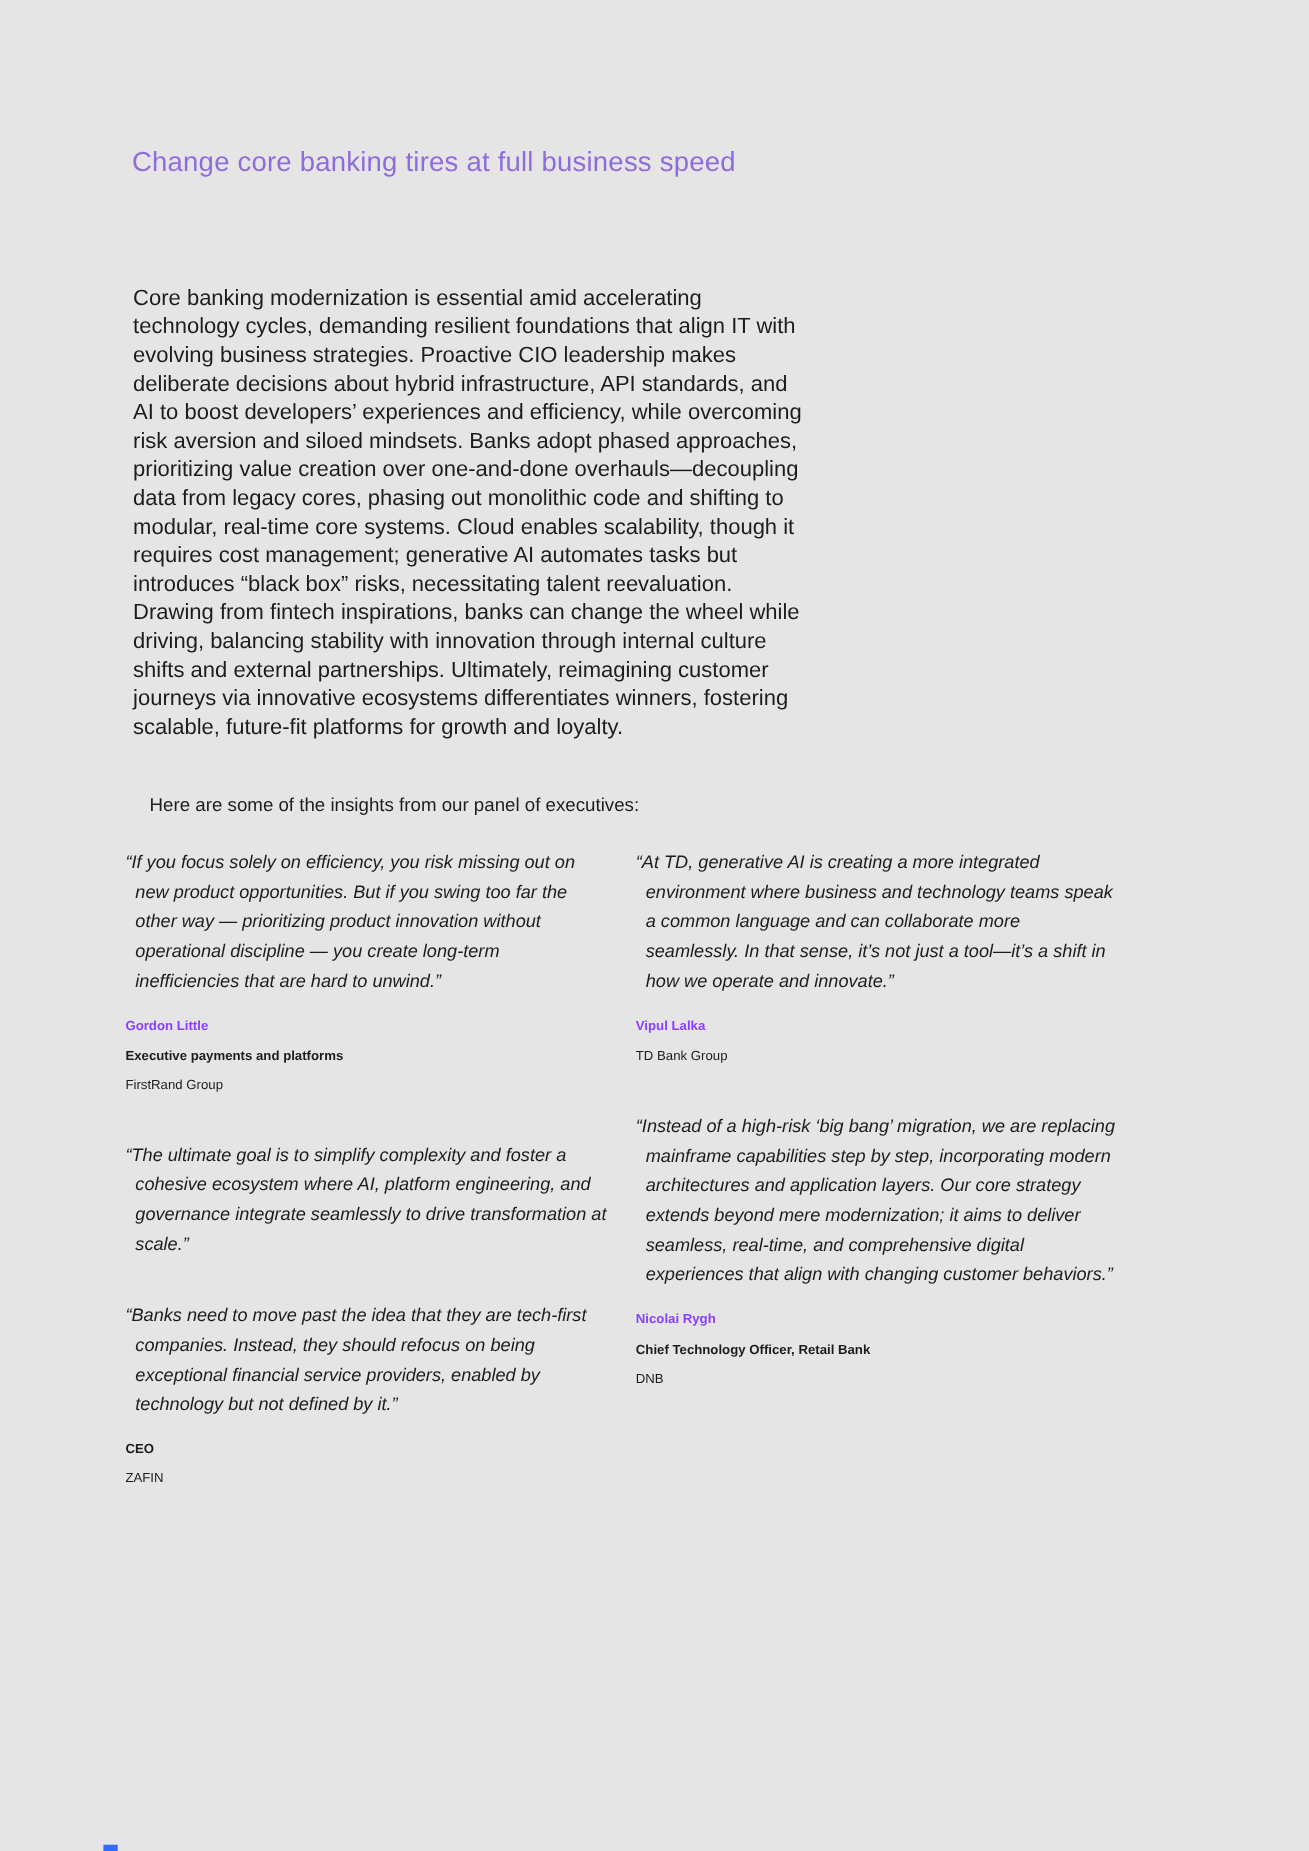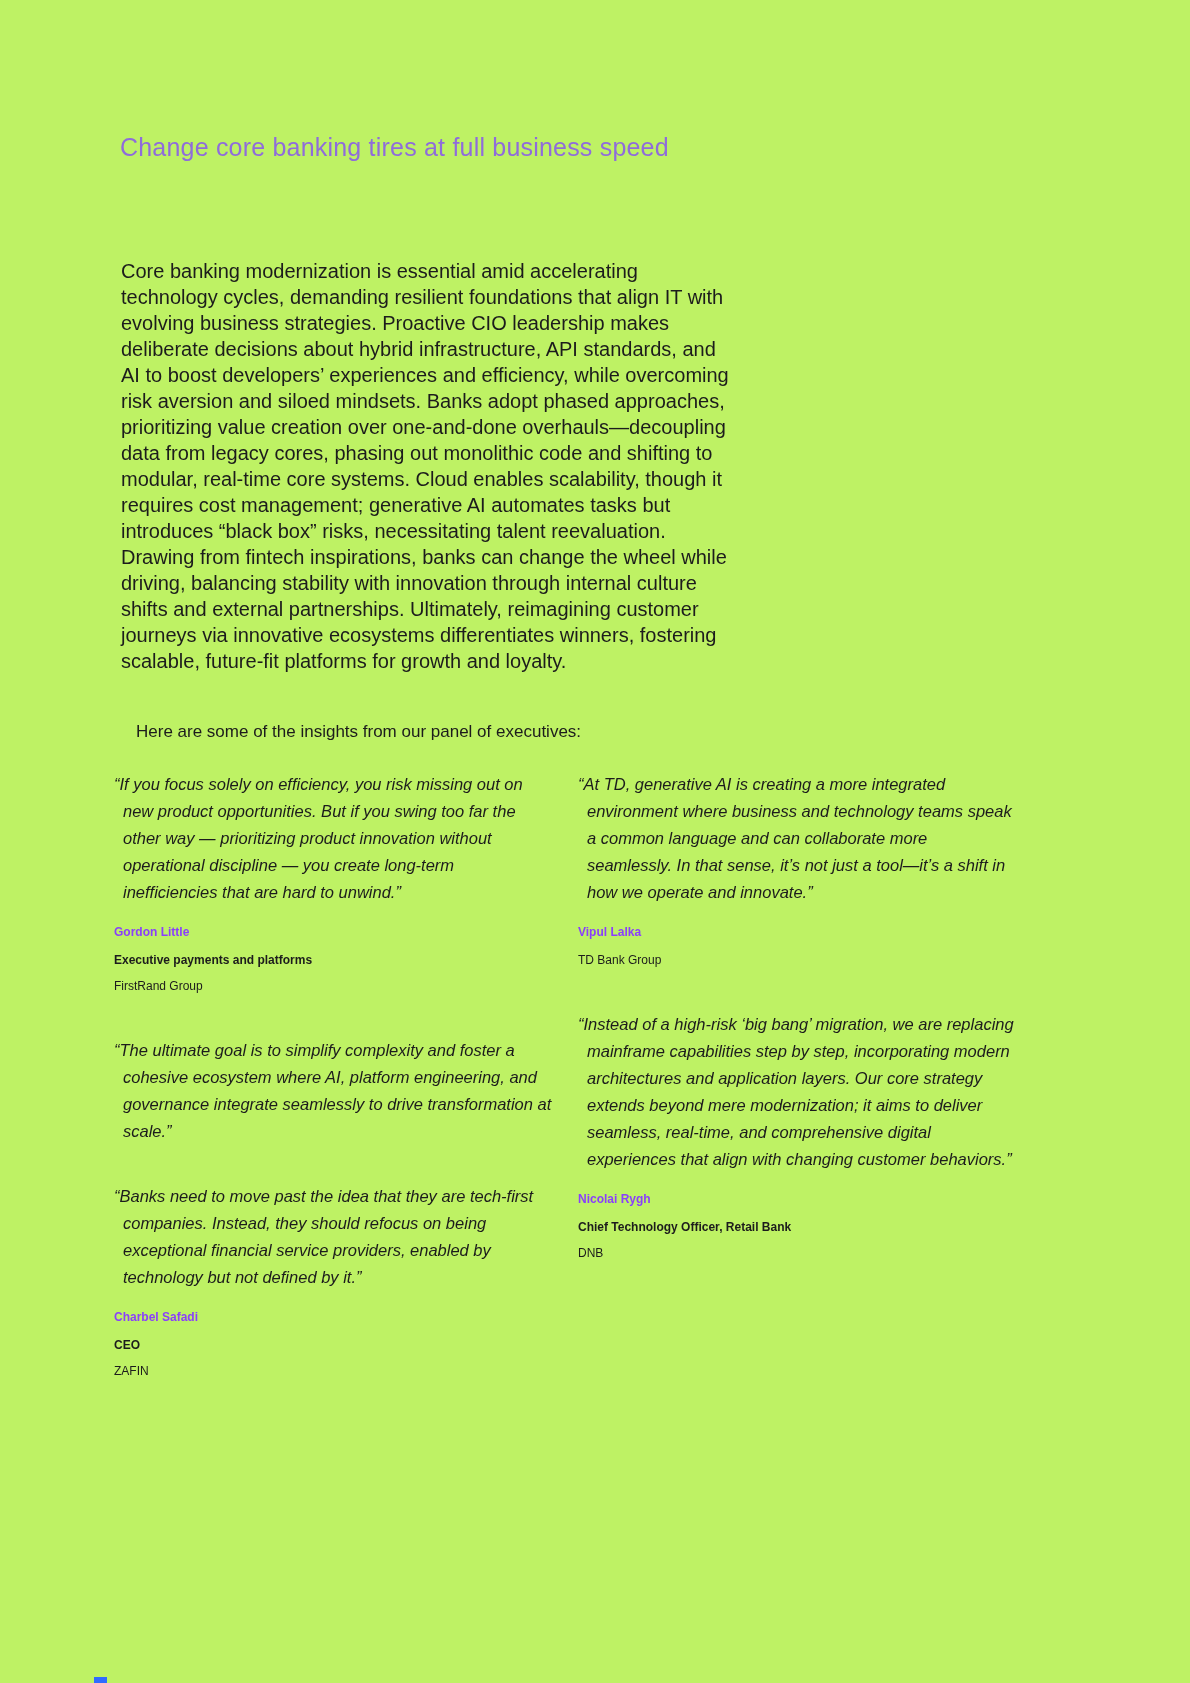--- a/index.html
+++ b/index.html
@@ -1,21 +1,21 @@
 <!DOCTYPE html>
 <html><head>
 <meta charset="utf-8">
 <style>
   html, body { margin: 0; padding: 0; background: #ffffff; }
   .page {
     position: relative;
     width: 1190px;
     height: 1683px;
     margin: 0 auto;
-    background: #bef264;
+    background: #e5e5e5;
     font-family: "Liberation Sans", sans-serif;
     color: #1c1c1c;
     overflow: hidden;
   }
   .heading {
     position: absolute;
     left: 120px;
     top: 133px;
     margin: 0;
     font-size: 25px;
@@ -99,21 +99,20 @@
         </figcaption>
       </figure>
 
       <figure class="quote-block">
         <blockquote class="quote-text">“The ultimate goal is to simplify complexity and foster a cohesive ecosystem where AI, platform engineering, and governance integrate seamlessly to drive transformation at scale.”</blockquote>
       </figure>
 
       <figure class="quote-block">
         <blockquote class="quote-text">“Banks need to move past the idea that they are tech-first companies. Instead, they should refocus on being exceptional financial service providers, enabled by technology but not defined by it.”</blockquote>
         <figcaption class="attr">
-          <div class="attr-name">Charbel Safadi</div>
           <div class="attr-title">CEO</div>
           <div class="attr-company">ZAFIN</div>
         </figcaption>
       </figure>
 
     </div>
 
     <div class="col col-right">
 
       <figure class="quote-block">

